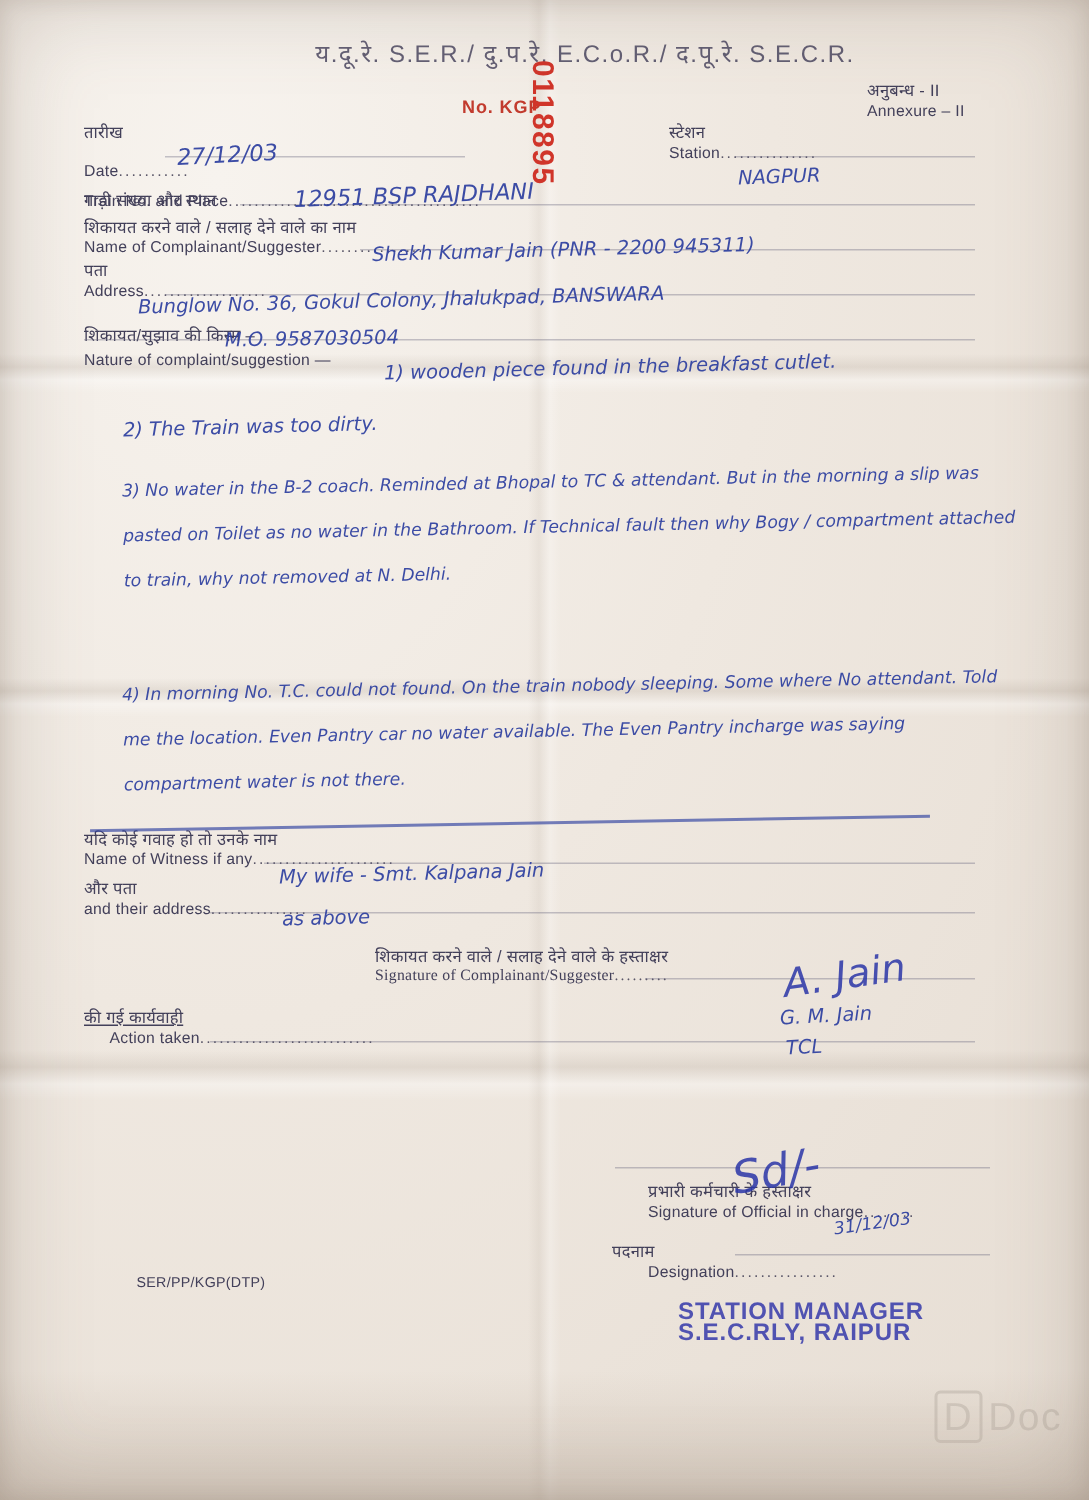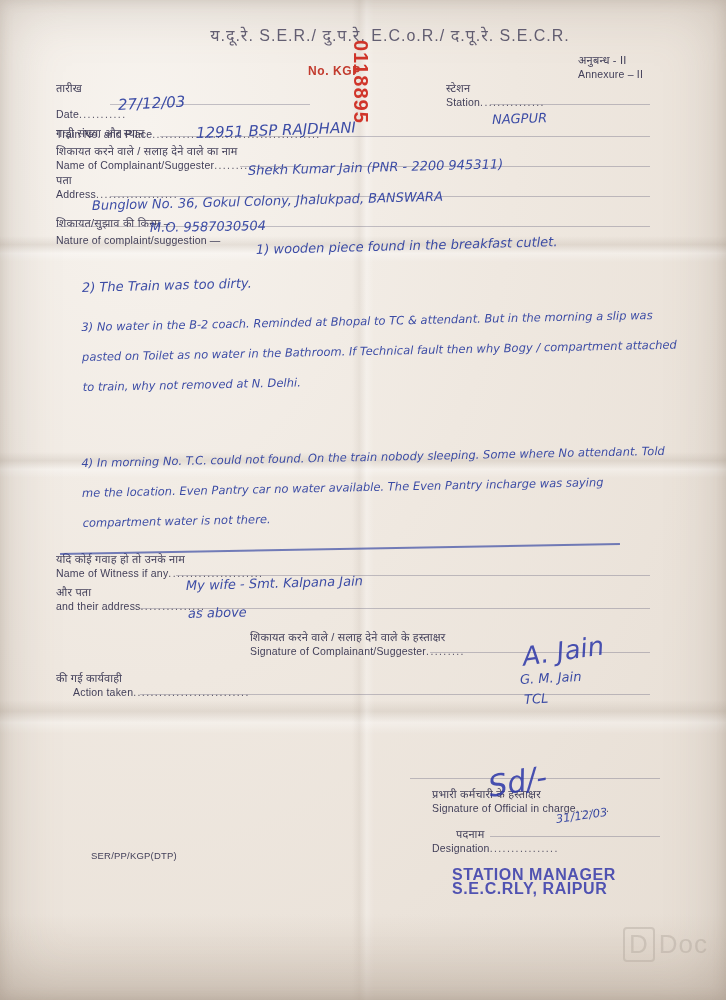--- a/index.html
+++ b/index.html
@@ -170,35 +170,35 @@
   <div class="pr en" style="left:56px;top:567px;">
     <span>Name of Witness if any</span><span class="dots">......................</span>
   </div>
 
   <div class="pr hi" style="left:56px;top:584px;text-align:center;">और पता</div>
   <div class="pr en" style="left:56px;top:600px;">
     <span>and their address</span><span class="dots">...............</span>
   </div>
 
   <div class="pr hi" style="left:250px;top:629px;">शिकायत करने वाले / सलाह देने वाले के हस्ताक्षर</div>
-  <div class="pr en" style="left:250px;top:645px;">
+  <div class="pr en" style="left:250px;top:645px;font-family:Liberation Serif, serif;">
     <span>Signature of Complainant/Suggester</span><span class="dots">.........</span>
   </div>
 
-  <div class="pr hi" style="left:56px;top:670px;">की गई कार्यवाही</div>
+  <div class="pr hi" style="left:56px;top:670px;text-decoration:underline;">की गई कार्यवाही</div>
   <div class="pr en" style="left:73px;top:686px;">
     <span>Action taken</span><span class="dots">...........................</span>
   </div>
 
   <div class="pr hi" style="left:432px;top:786px;">प्रभारी कर्मचारी के हस्ताक्षर</div>
   <div class="pr en" style="left:432px;top:802px;">
     <span>Signature of Official in charge</span><span class="dots">........</span>
   </div>
 
-  <div class="pr hi" style="left:456px;top:826px;">पदनाम</div>
+  <div class="pr hi" style="left:408px;top:826px;">पदनाम</div>
   <div class="pr en" style="left:432px;top:842px;">
     <span>Designation</span><span class="dots">................</span>
   </div>
 
   <div class="pr en small" style="left:56px;top:850px;margin-left:35px;">SER/PP/KGP(DTP)</div>
 
   <div class="rule" style="left:110px;top:104px;width:200px;"></div>
   <div class="rule" style="left:490px;top:104px;width:160px;"></div>
   <div class="rule" style="left:160px;top:136px;width:490px;"></div>
   <div class="rule" style="left:240px;top:166px;width:410px;"></div>

